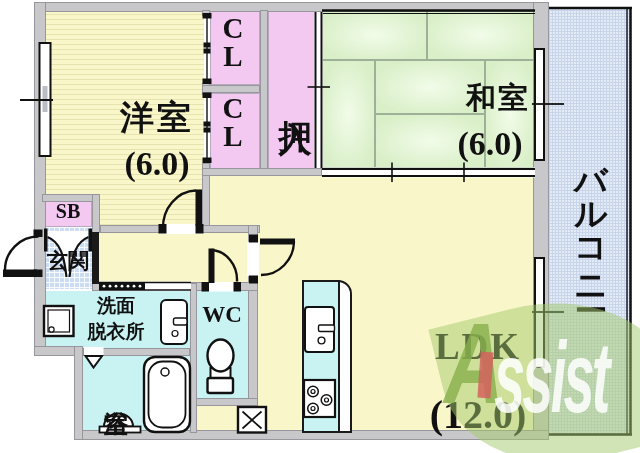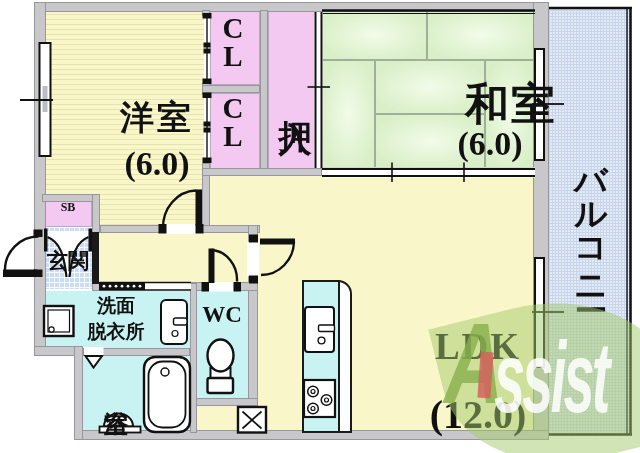--- a/index.html
+++ b/index.html
@@ -236,35 +236,35 @@
       <circle cx="313" cy="391.5" r="2" fill="none" stroke="#111" stroke-width="1.2"></circle>
       <circle cx="326.5" cy="400" r="5.3" fill="#fff" stroke="#111" stroke-width="1.5"></circle>
       <circle cx="326.5" cy="400" r="2" fill="none" stroke="#111" stroke-width="1.2"></circle>
       <circle cx="313" cy="408.5" r="5.3" fill="#fff" stroke="#111" stroke-width="1.5"></circle>
       <circle cx="313" cy="408.5" r="2" fill="none" stroke="#111" stroke-width="1.2"></circle>
     </g>
   </svg>
 
   <div class="lbl" style="left:92px;top:100px;width:130px;font-size:34px;letter-spacing:3px;">洋室</div>
   <div class="lbl" style="left:90px;top:146px;width:134px;font-size:34px;">(6.0)</div>
-  <div class="lbl" style="left:446px;top:82px;width:130px;font-size:44px;letter-spacing:2px;">和室</div>
+  <div class="lbl" style="left:433px;top:82px;width:130px;font-size:30px;letter-spacing:2px;">和室</div>
   <div class="lbl" style="left:423px;top:126px;width:134px;font-size:34px;">(6.0)</div>
   <div class="lbl" style="left:413px;top:328px;width:130px;font-size:37px;letter-spacing:2px;">LDK</div>
   <div class="lbl" style="left:406px;top:394px;width:144px;font-size:40px;">(12.0)</div>
   <div class="lbl col" style="left:216px;top:14px;width:34px;height:70px;font-size:29px;line-height:.98;">
     <span>C</span>
     <span>L</span>
   </div>
   <div class="lbl col" style="left:216px;top:94px;width:34px;height:70px;font-size:29px;line-height:.98;">
     <span>C</span>
     <span>L</span>
   </div>
   <div class="lbl vert" style="left:272px;top:48px;width:40px;height:92px;font-size:33px;">押入</div>
   <div class="lbl vert" style="left:568px;top:128px;width:40px;height:180px;font-size:33px;">バルコニー</div>
-  <div class="lbl" style="left:49px;top:201px;width:38px;font-size:12px;">SB</div>
+  <div class="lbl" style="left:49px;top:201px;width:38px;font-size:20px;">SB</div>
   <div class="lbl" style="left:74px;top:293px;width:84px;font-size:19px;line-height:26px;">
     <div>洗面</div>
     <div>脱衣所</div>
   </div>
   <div class="lbl" style="left:40px;top:250px;width:56px;font-size:21px;">玄関</div>
   <div class="lbl" style="left:198px;top:303px;width:48px;font-size:23px;font-family:'Liberation Serif',serif;">WC</div>
   <div class="lbl vert" style="left:100px;top:362px;width:28px;height:58px;font-size:24px;">浴室</div>
 
   <div class="wm" style="left:445px;top:300px;width:225px;height:165px;background:var(--watermark-green);opacity:.5;border-radius:0 62% 0 62%;transform:rotate(-14deg);"></div>
   <div class="wm" style="left:444px;top:306px;font-family:'Liberation Sans',sans-serif;font-style:italic;font-weight:bold;font-size:115px;line-height:1;color:var(--wm-text-green);opacity:.8;transform:scaleX(.72);transform-origin:left top;">A</div>

